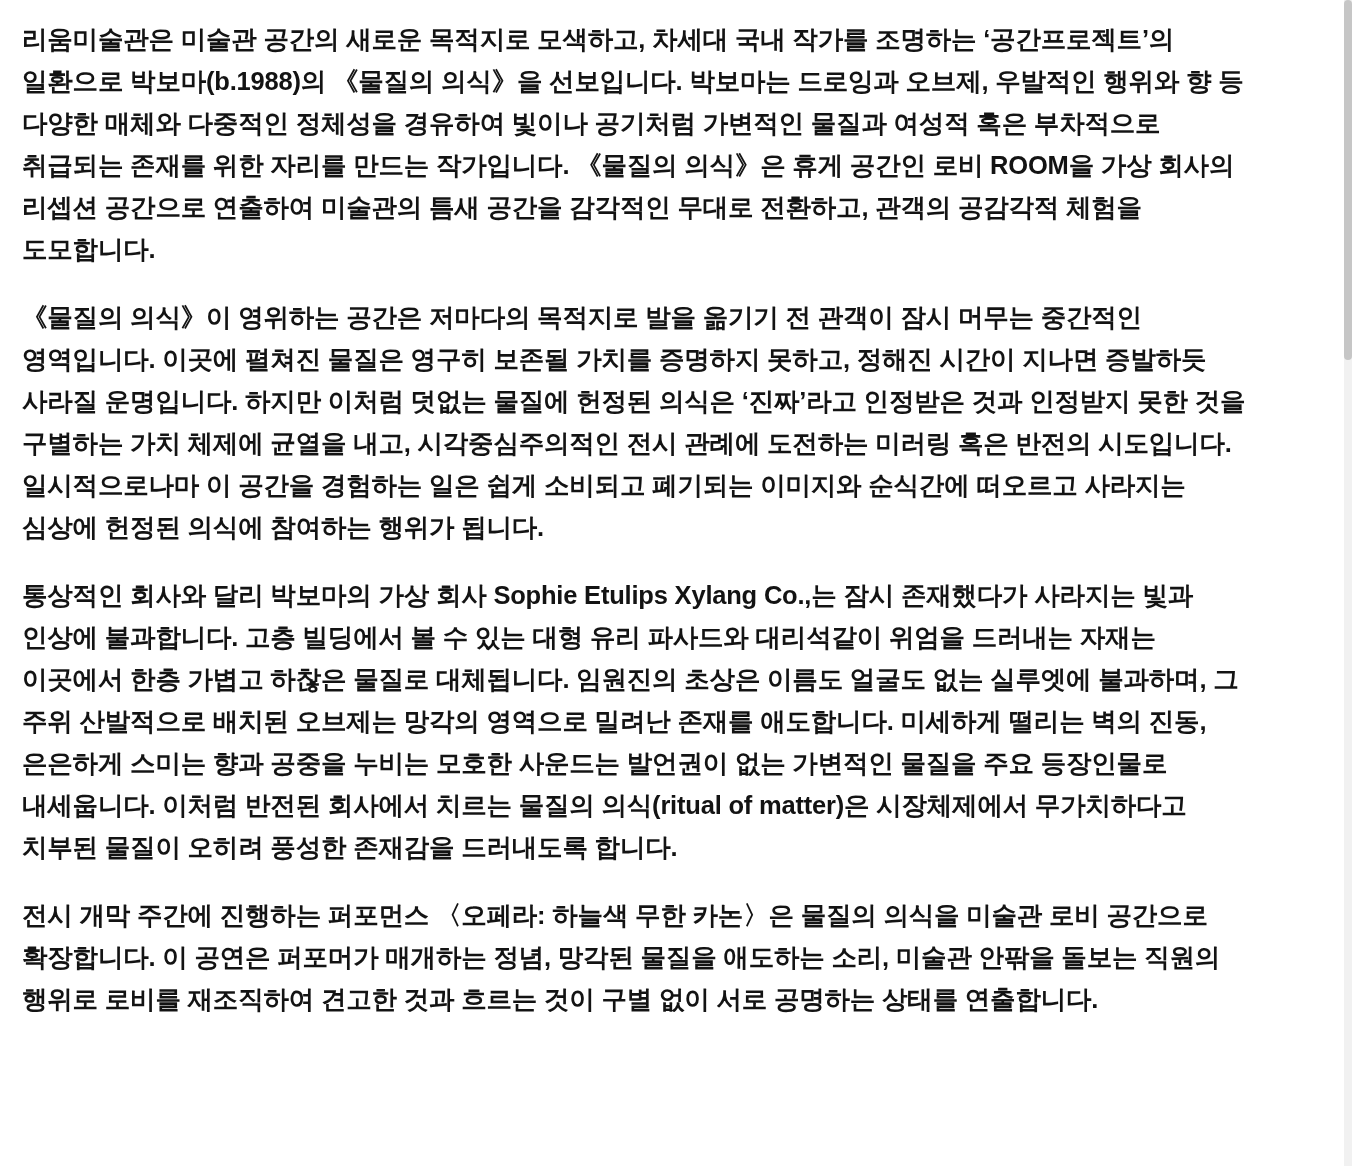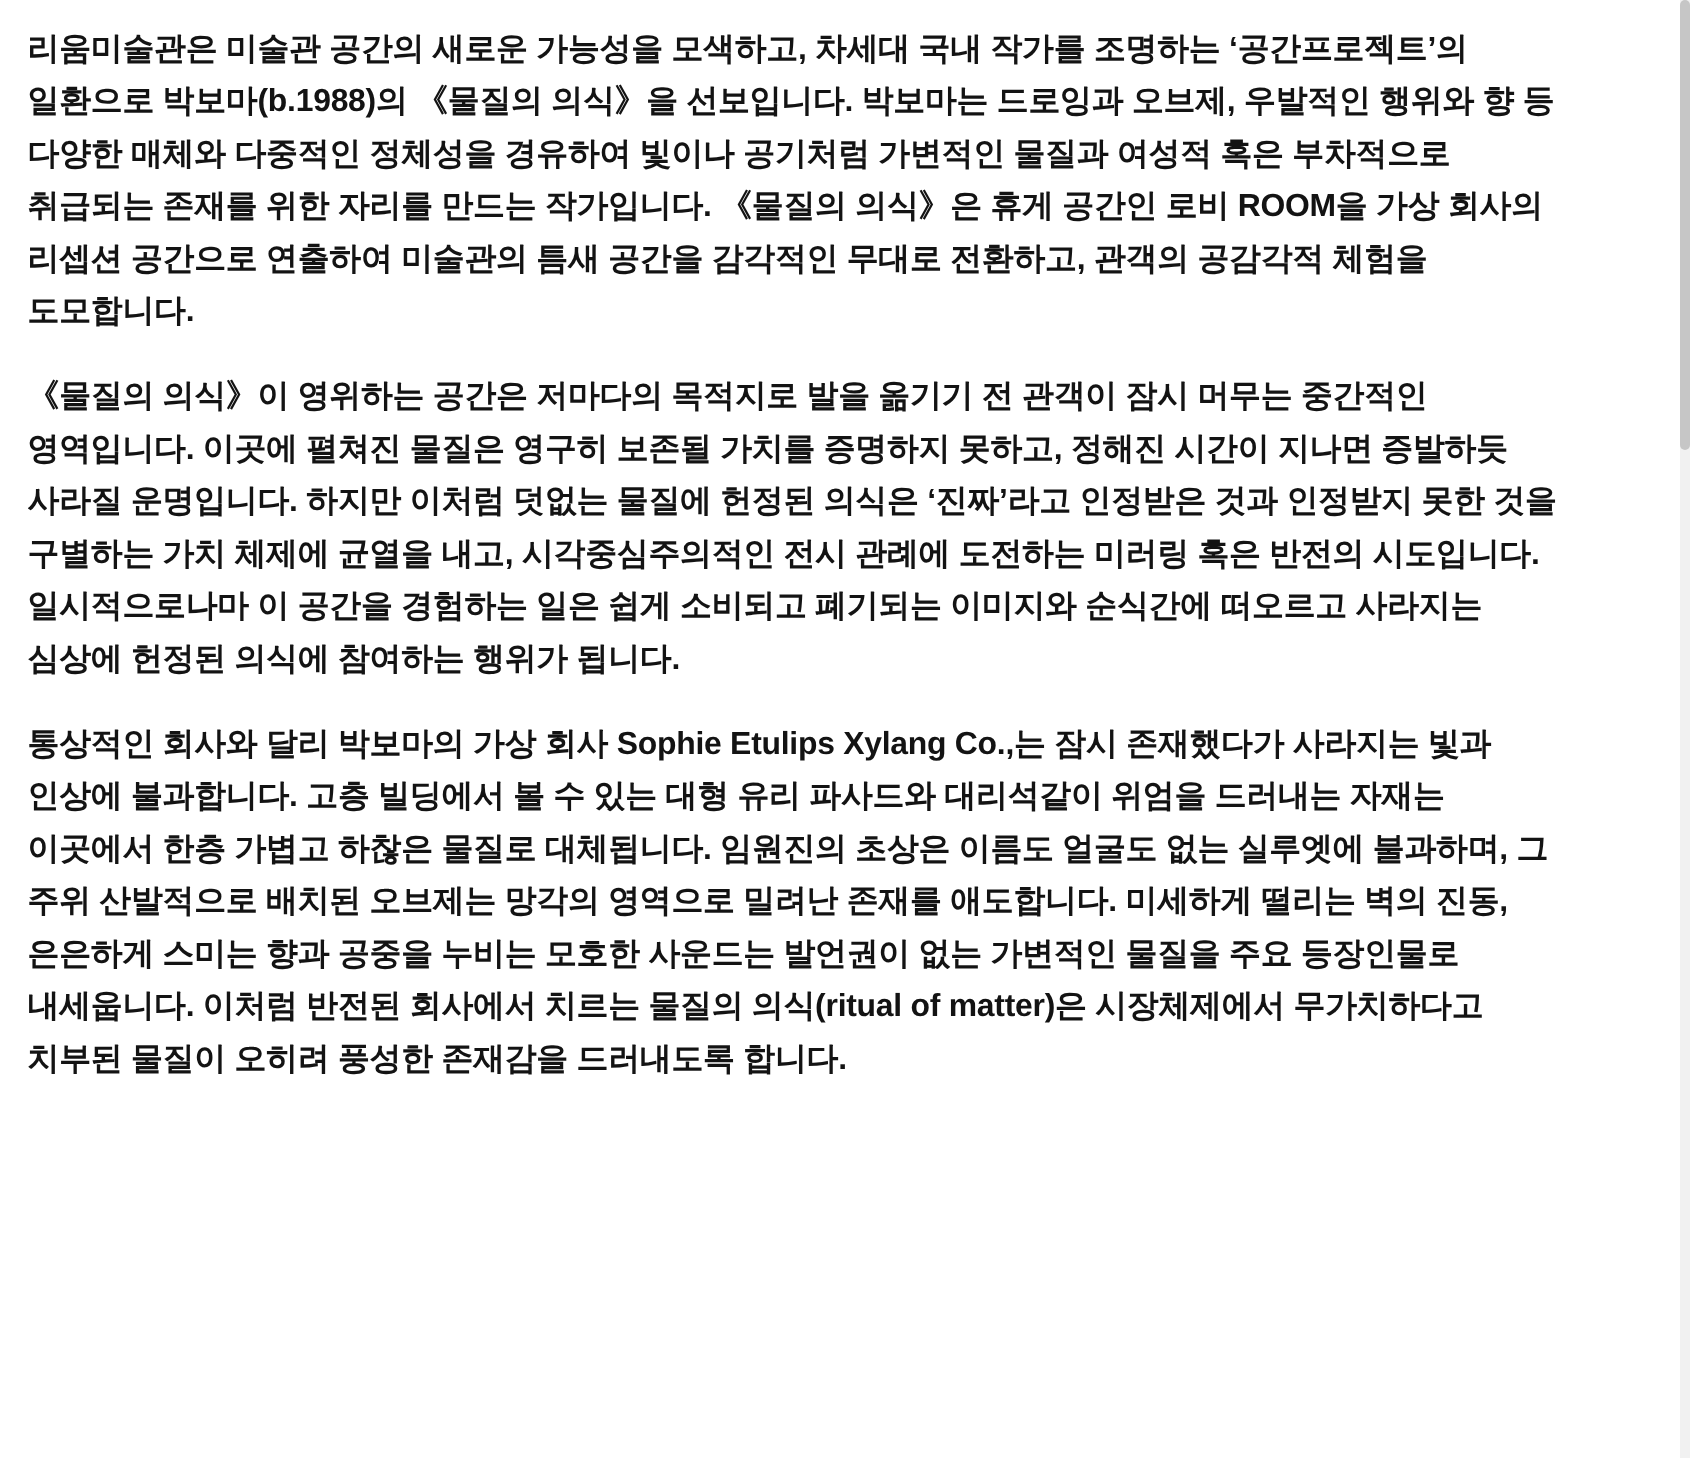--- a/index.html
+++ b/index.html
@@ -47,36 +47,39 @@
     width: 8px;
     height: 360px;
     background: #c6c6c6;
     border-radius: 4px;
   }
 </style>
 </head>
 <body>
 
 <div class="page">
-  <p class="para">리움미술관은 미술관 공간의 새로운 가능성을 모색하고, 차세대 국내 작가를 조명하는 ‘공간프로젝트’의
+  <p class="para">리움미술관은 미술관 공간의 새로운 목적지로 모색하고, 차세대 국내 작가를 조명하는 ‘공간프로젝트’의
 일환으로 박보마(b.1988)의 《물질의 의식》을 선보입니다. 박보마는 드로잉과 오브제, 우발적인 행위와 향 등
 다양한 매체와 다중적인 정체성을 경유하여 빛이나 공기처럼 가변적인 물질과 여성적 혹은 부차적으로
 취급되는 존재를 위한 자리를 만드는 작가입니다. 《물질의 의식》은 휴게 공간인 로비 ROOM을 가상 회사의
 리셉션 공간으로 연출하여 미술관의 틈새 공간을 감각적인 무대로 전환하고, 관객의 공감각적 체험을
 도모합니다.</p>
   <p class="para">《물질의 의식》이 영위하는 공간은 저마다의 목적지로 발을 옮기기 전 관객이 잠시 머무는 중간적인
 영역입니다. 이곳에 펼쳐진 물질은 영구히 보존될 가치를 증명하지 못하고, 정해진 시간이 지나면 증발하듯
 사라질 운명입니다. 하지만 이처럼 덧없는 물질에 헌정된 의식은 ‘진짜’라고 인정받은 것과 인정받지 못한 것을
 구별하는 가치 체제에 균열을 내고, 시각중심주의적인 전시 관례에 도전하는 미러링 혹은 반전의 시도입니다.
 일시적으로나마 이 공간을 경험하는 일은 쉽게 소비되고 폐기되는 이미지와 순식간에 떠오르고 사라지는
 심상에 헌정된 의식에 참여하는 행위가 됩니다.</p>
   <p class="para">통상적인 회사와 달리 박보마의 가상 회사 Sophie Etulips Xylang Co.,는 잠시 존재했다가 사라지는 빛과
 인상에 불과합니다. 고층 빌딩에서 볼 수 있는 대형 유리 파사드와 대리석같이 위엄을 드러내는 자재는
 이곳에서 한층 가볍고 하찮은 물질로 대체됩니다. 임원진의 초상은 이름도 얼굴도 없는 실루엣에 불과하며, 그
 주위 산발적으로 배치된 오브제는 망각의 영역으로 밀려난 존재를 애도합니다. 미세하게 떨리는 벽의 진동,
 은은하게 스미는 향과 공중을 누비는 모호한 사운드는 발언권이 없는 가변적인 물질을 주요 등장인물로
 내세웁니다. 이처럼 반전된 회사에서 치르는 물질의 의식(ritual of matter)은 시장체제에서 무가치하다고
 치부된 물질이 오히려 풍성한 존재감을 드러내도록 합니다.</p>
+  <p class="para">전시 개막 주간에 진행하는 퍼포먼스 〈오페라: 하늘색 무한 카논〉은 물질의 의식을 미술관 로비 공간으로
+확장합니다. 이 공연은 퍼포머가 매개하는 정념, 망각된 물질을 애도하는 소리, 미술관 안팎을 돌보는 직원의
+행위로 로비를 재조직하여 견고한 것과 흐르는 것이 구별 없이 서로 공명하는 상태를 연출합니다.</p>
 </div>
 
 <div class="scrollbar-track">
   <div class="scrollbar-thumb"></div>
 </div>
 
 </body></html>

